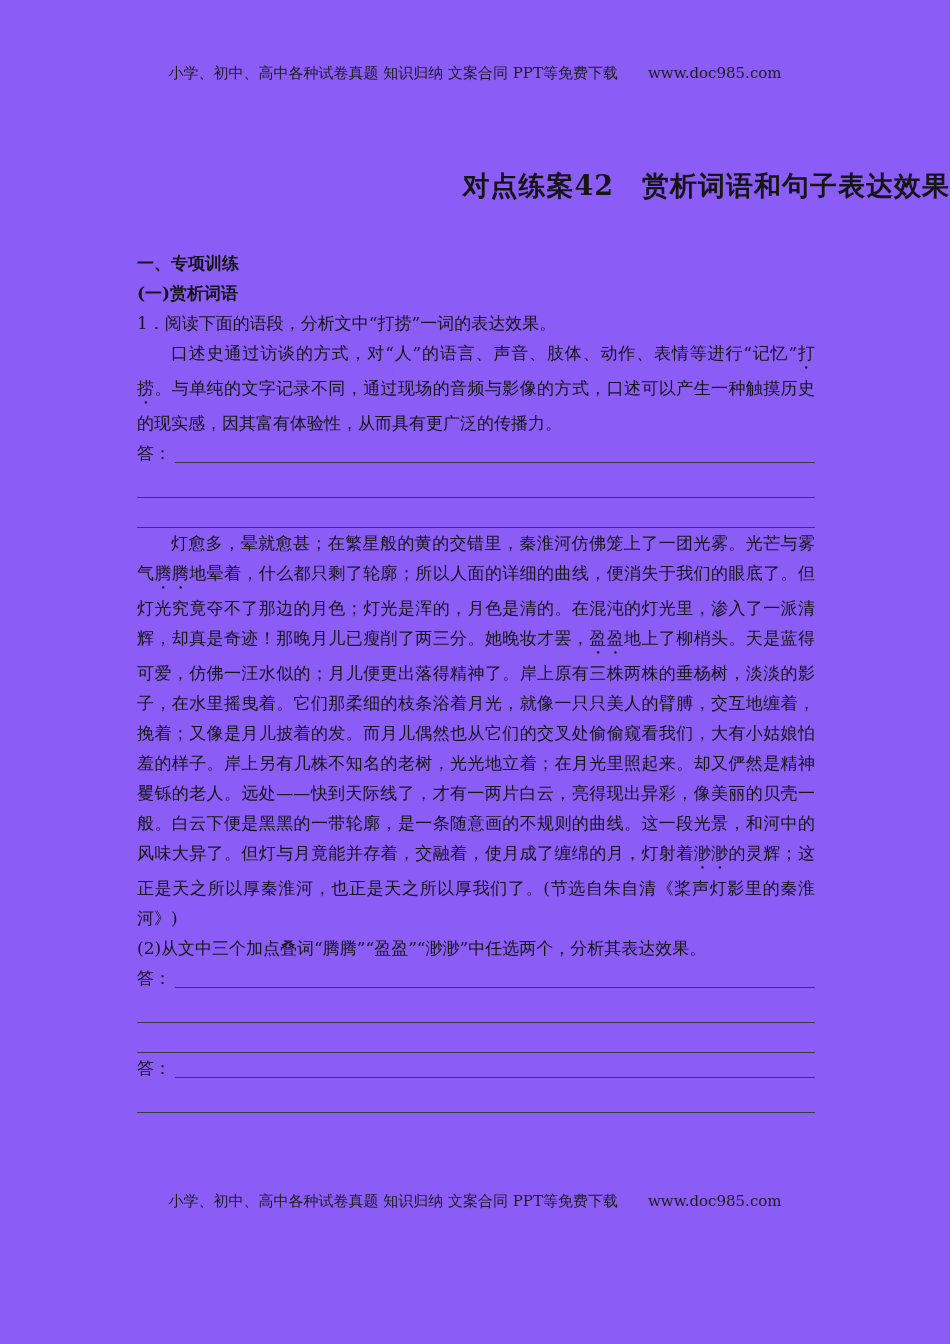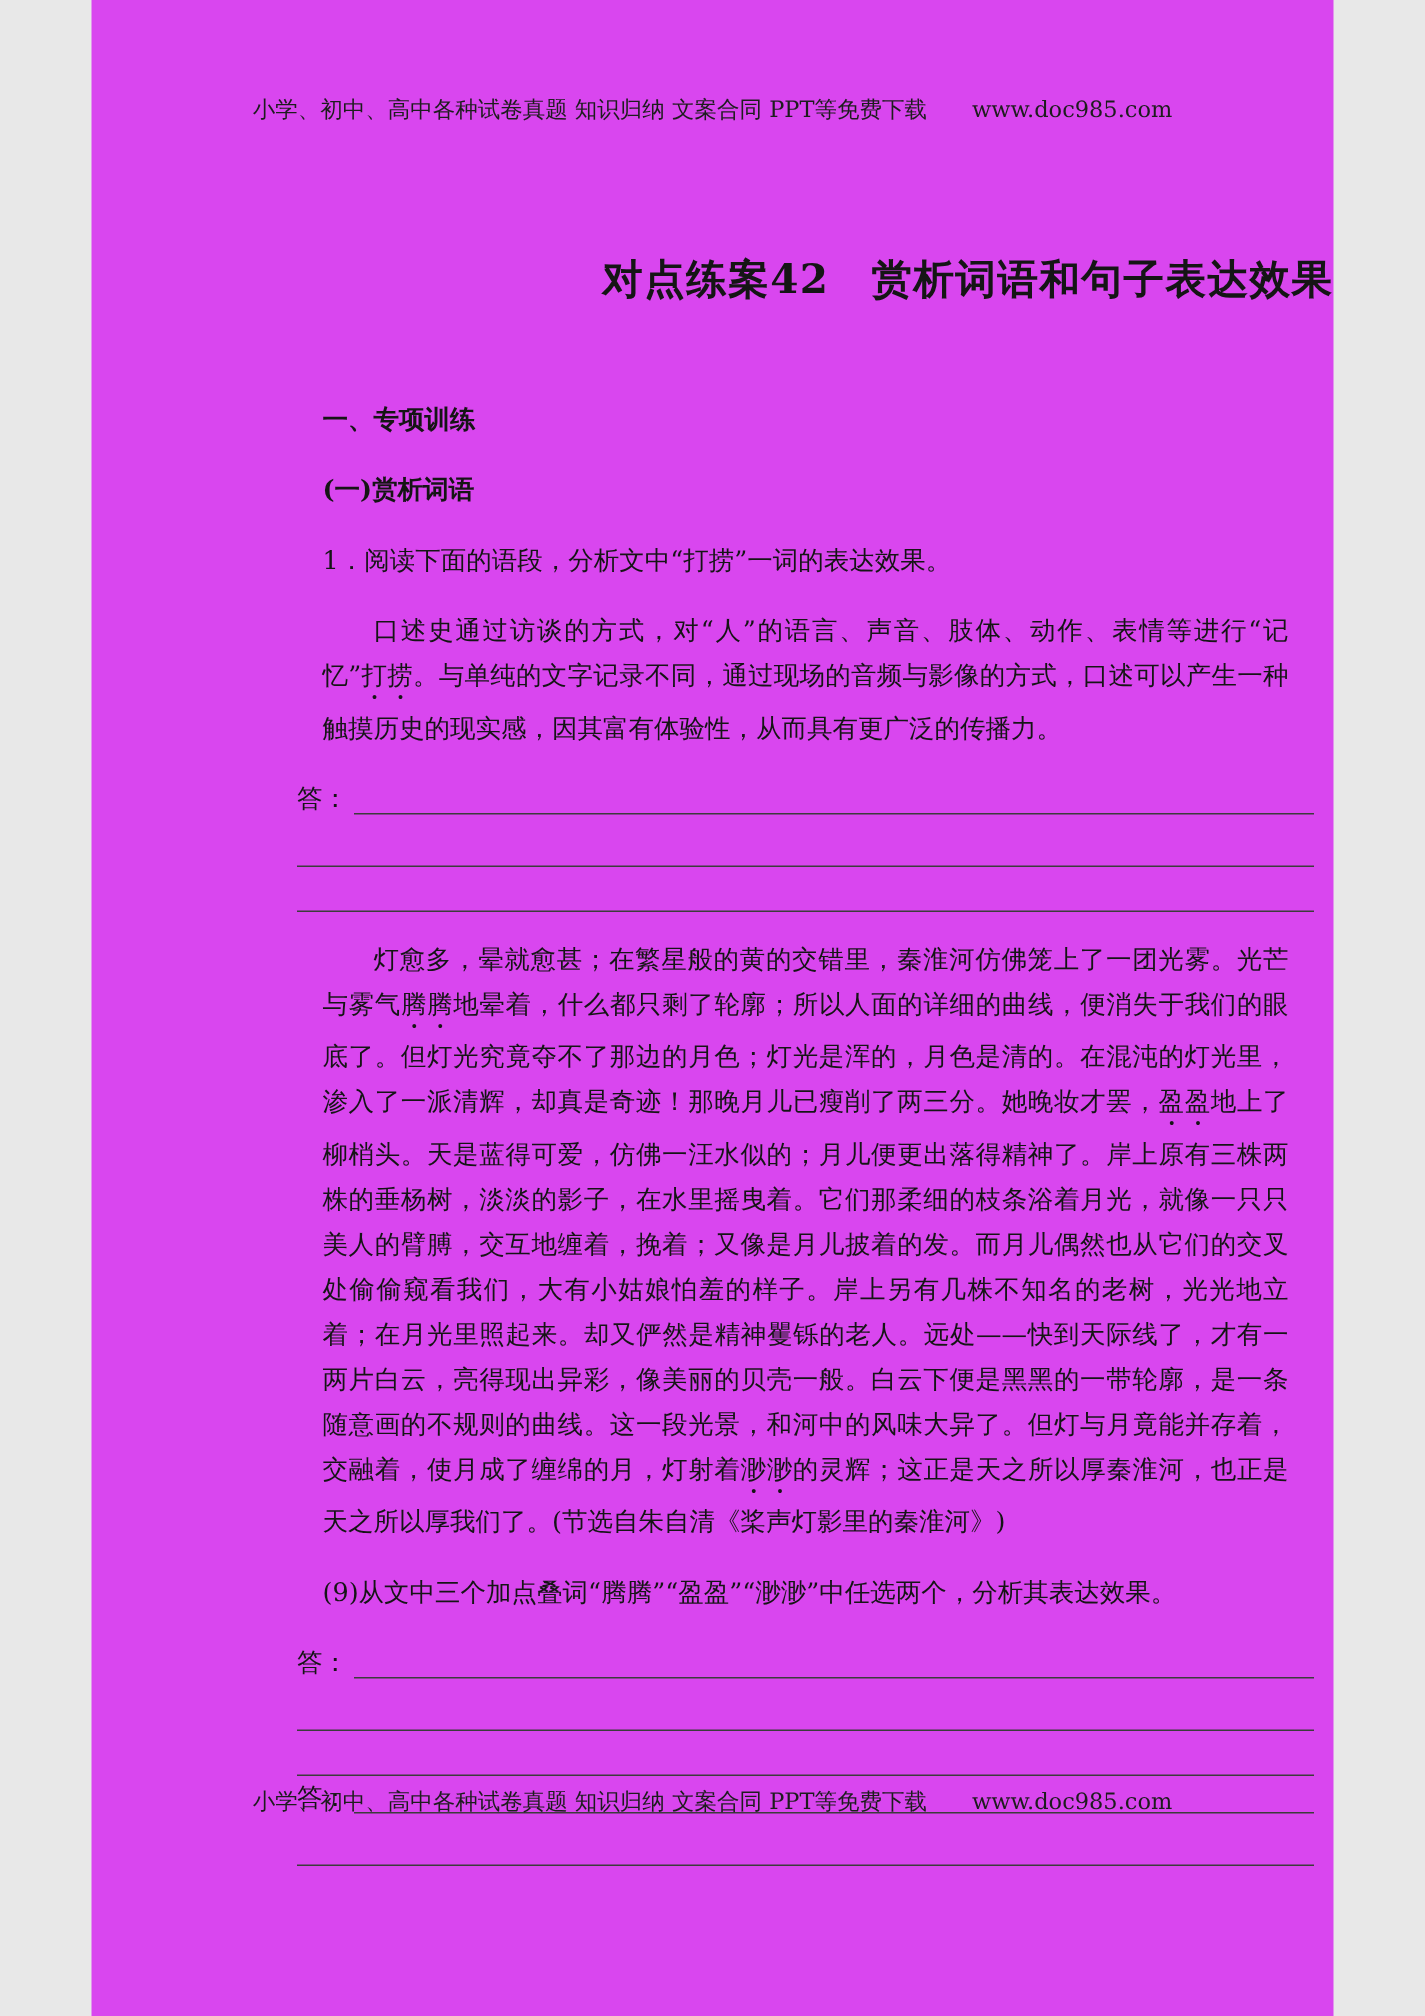--- a/index.html
+++ b/index.html
@@ -1,20 +1,20 @@
 <!DOCTYPE html>
 <html><head>
 <meta charset="utf-8">
 <style>
   html, body { margin:0; padding:0; background:#e8e8e8; }
   .page {
     position:relative;
-    width:828px; height:1344px;
+    width:950px; height:1344px;
     margin:0 auto;
-    background:#d946ef;
+    background:#8b5cf6;
     font-family:"DejaVu Serif","Liberation Serif",serif;
     color:#151515;
     overflow:hidden;
   }
   .doc-header, .doc-footer {
     position:absolute; left:0; right:0;
     text-align:center;
     font-size:15px; color:#1d1d1d;
     white-space:nowrap;
   }
@@ -25,21 +25,21 @@
     position:absolute; top:168px; left:0; right:0;
     text-align:right;
     font-size:27px; font-weight:bold;
     letter-spacing:1px;
   }
   .content {
     position:absolute; left:137px; top:248px; width:678px;
     font-size:17px; line-height:30px;
     text-align:justify;
   }
-  .content p { margin:17px; }
+  .content p { margin:0; }
   .bold { font-weight:bold; }
   .indent { text-indent:2em; }
   .uline { text-decoration:underline; text-underline-offset:4px; }
   .em-dot {
     -webkit-text-emphasis:filled dot;
     -webkit-text-emphasis-position:under right;
     text-emphasis:filled dot;
     text-emphasis-position:under right;
   }
   .ans-first { display:flex; height:30px; }
@@ -82,21 +82,21 @@
         <span class="ans-line"></span>
       </div>
       <div class="blank-line"></div>
       <div class="blank-line"></div>
     </div>
 
 
 
     <p class="indent"><span>灯愈多，晕就愈甚；在繁星般的黄的交错里，秦淮河仿佛笼上了一团光雾。光芒与雾气</span><span class="em-dot">腾腾</span><span>地晕着，什么都只剩了轮廓；所以人面的详细的曲线，便消失于我们的眼底了。但灯光究竟夺不了那边的月色；灯光是浑的，月色是清的。在混沌的灯光里，渗入了一派清辉，却真是奇迹！那晚月儿已瘦削了两三分。她晚妆才罢，</span><span class="em-dot">盈盈</span><span>地上了柳梢头。天是蓝得可爱，仿佛一汪水似的；月儿便更出落得精神了。岸上原有三株两株的垂杨树，淡淡的影子，在水里摇曳着。它们那柔细的枝条浴着月光，就像一只只美人的臂膊，交互地缠着，挽着；又像是月儿披着的发。而月儿偶然也从它们的交叉处偷偷窥看我们，大有小姑娘怕羞的样子。岸上另有几株不知名的老树，光光地立着；在月光里照起来。却又俨然是精神矍铄的老人。远处——快到天际线了，才有一两片白云，亮得现出异彩，像美丽的贝壳一般。白云下便是黑黑的一带轮廓，是一条随意画的不规则的曲线。这一段光景，和河中的风味大异了。但灯与月竟能并存着，交融着，使月成了缠绵的月，灯射着</span><span class="em-dot">渺渺</span><span>的灵辉；这正是天之所以厚秦淮河，也正是天之所以厚我们了。(节选自朱自清《桨声灯影里的秦淮河》)</span></p>
 
-    <p>(9)从文中三个加点叠词“腾腾”“盈盈”“渺渺”中任选两个，分析其表达效果。</p>
+    <p>(2)从文中三个加点叠词“腾腾”“盈盈”“渺渺”中任选两个，分析其表达效果。</p>
 
     <div>
       <div class="ans-first">
         <span class="ans-label">答：</span>
         <span class="ans-line"></span>
       </div>
       <div class="blank-line"></div>
       <div class="blank-line"></div>
     </div>
 

